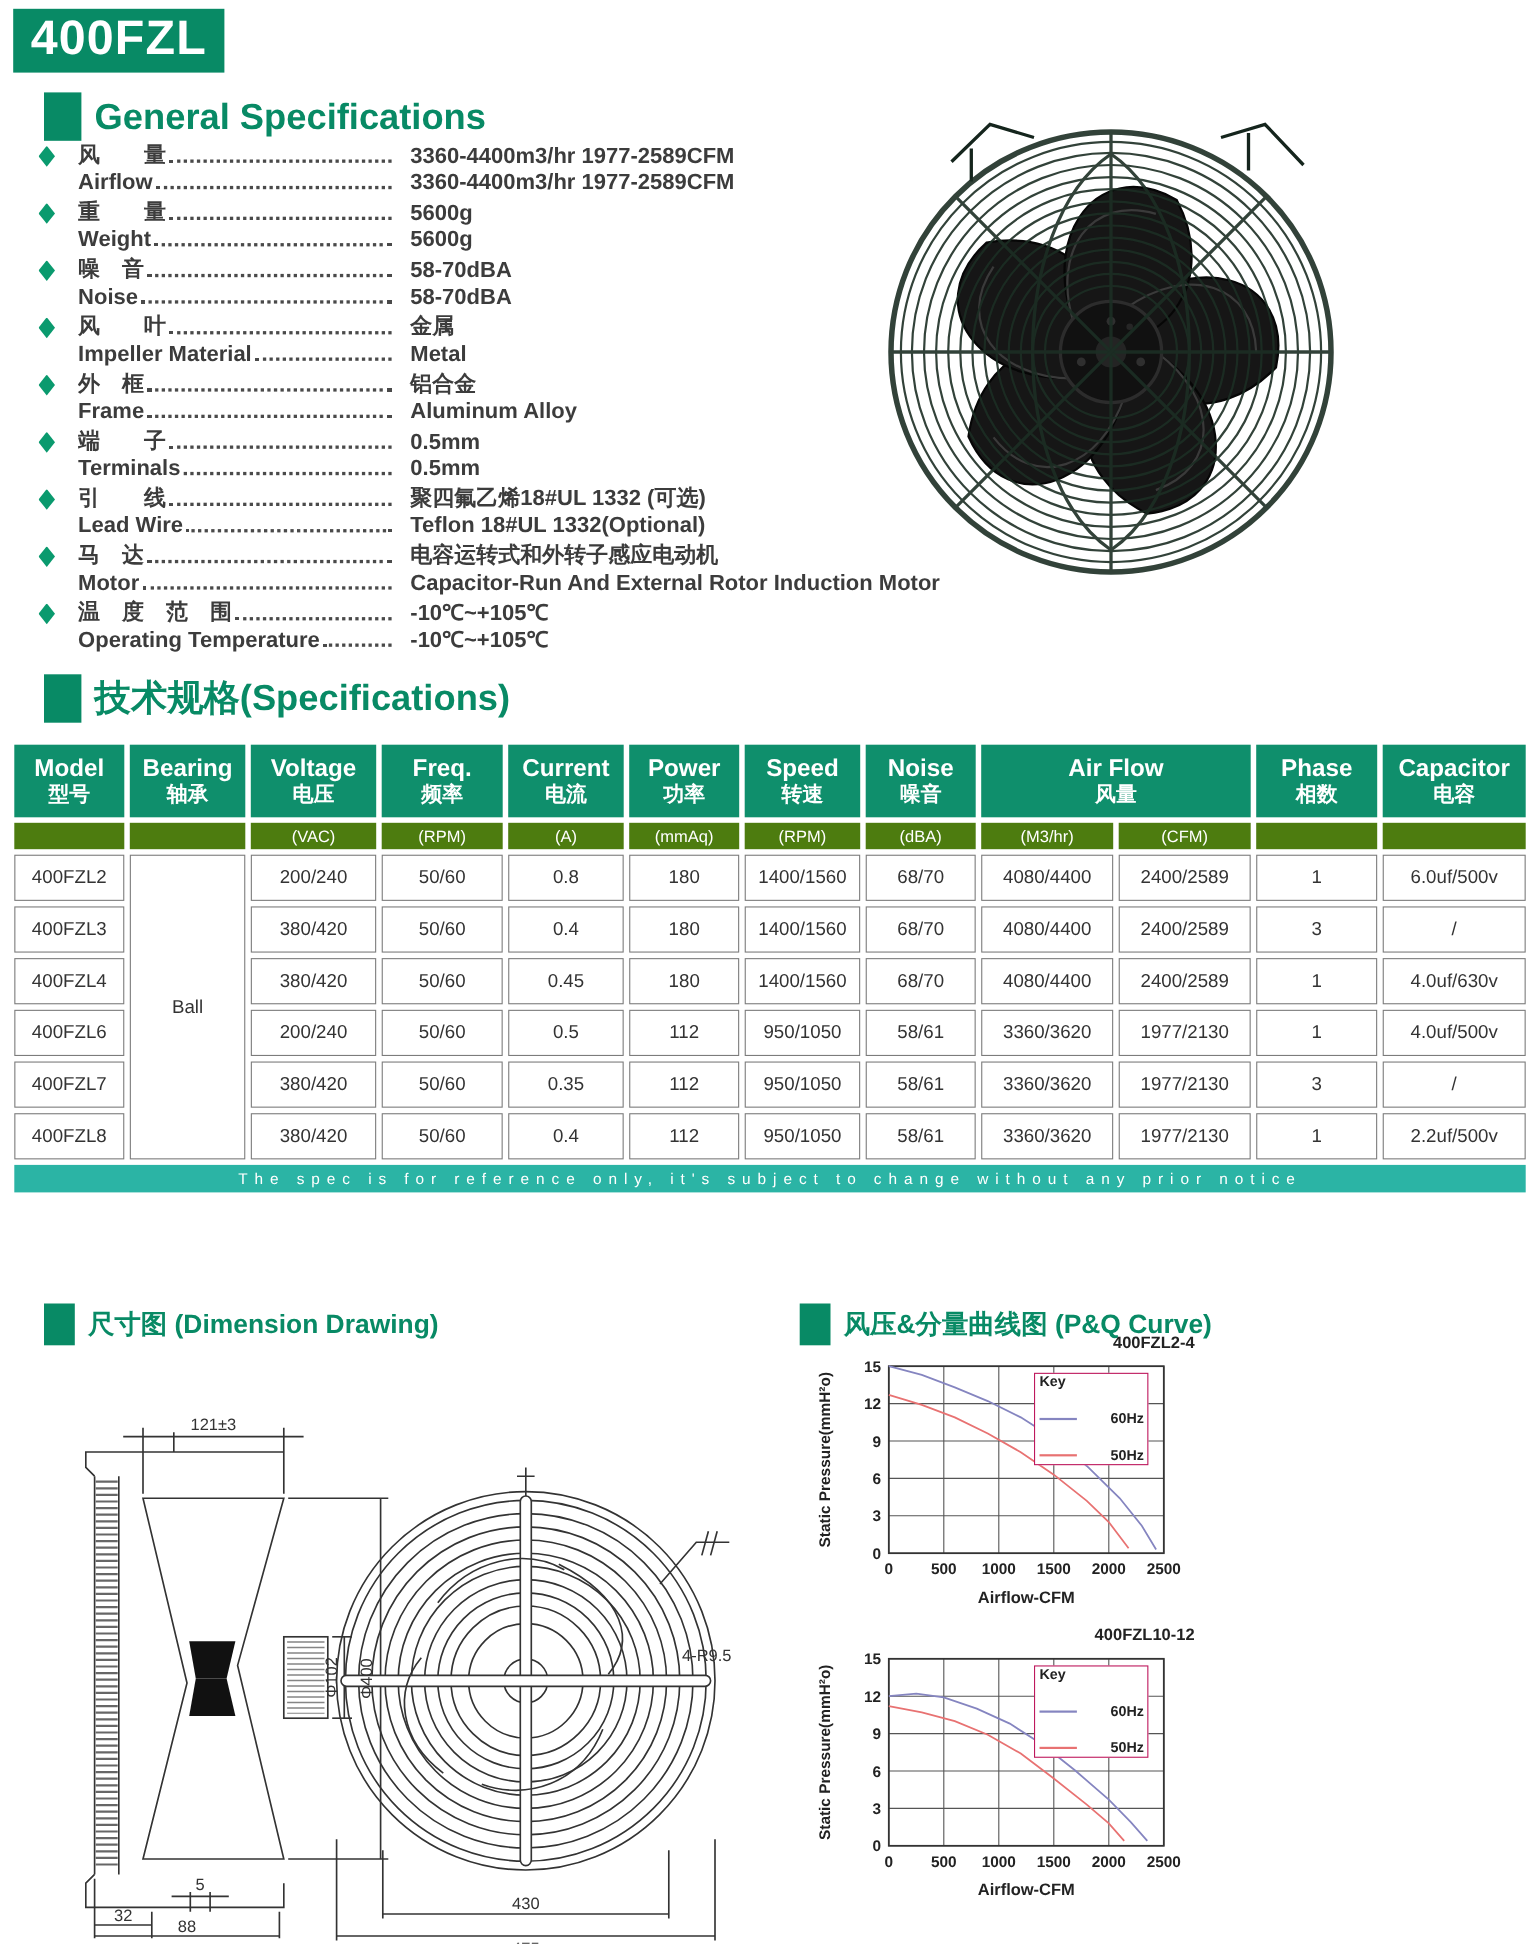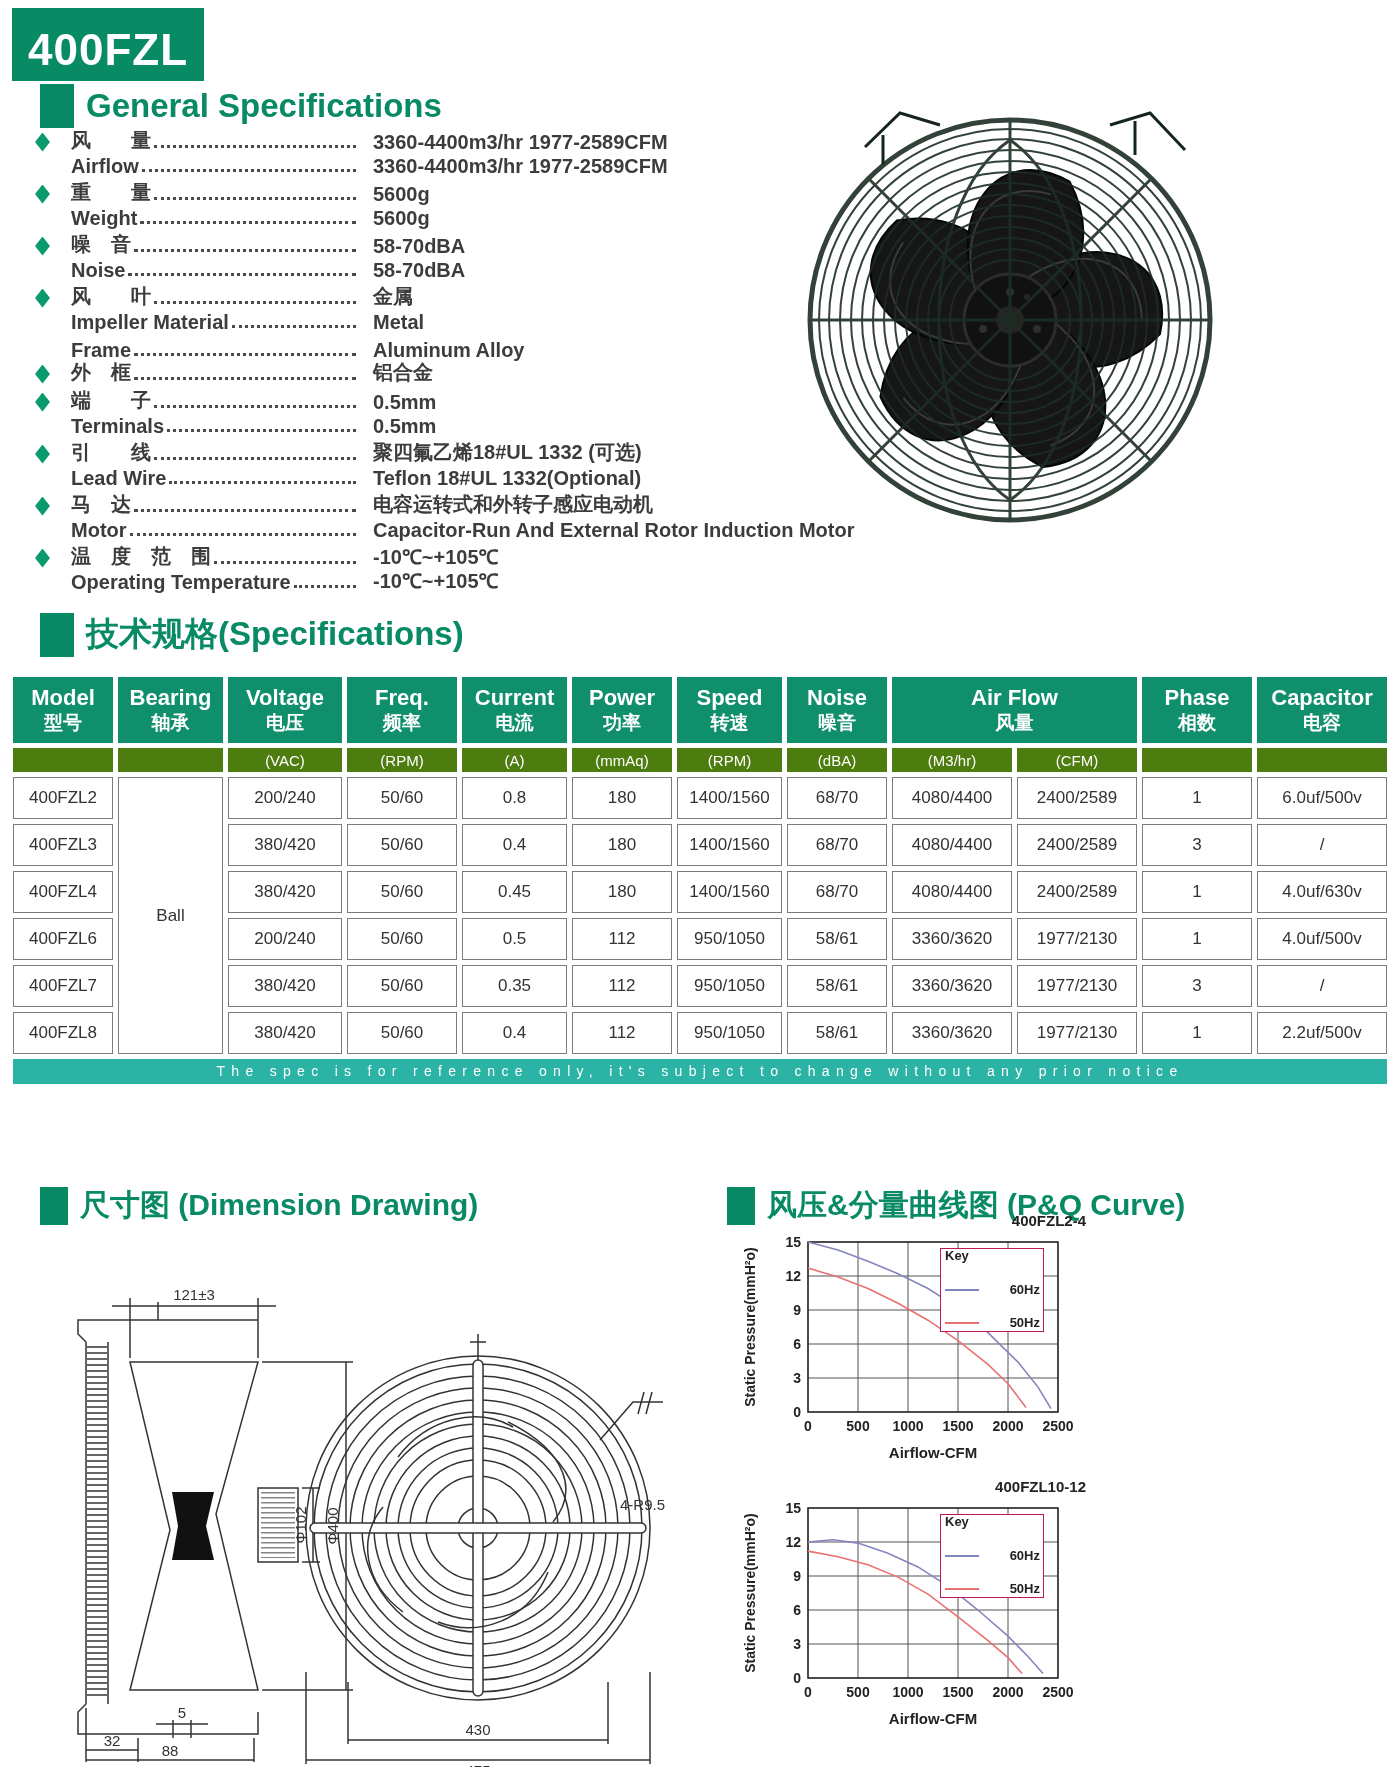--- a/index.html
+++ b/index.html
@@ -1,28 +1,28 @@
 <!DOCTYPE html>
 <html><head>
 <meta charset="utf-8">
 <style>
   * { margin:0; padding:0; box-sizing:border-box; }
   html,body { background:#ffffff; font-family:"Liberation Sans", sans-serif; }
   .page { position:relative; width:1400px; height:1770px; background:#fff; overflow:hidden; }
 
   
   .badge { position:absolute; left:12px; top:8px; background:#088a65; color:#fff;
-           font-size:44px; font-weight:bold; padding:17px 16px 6px 16px; letter-spacing:1px; }
+           font-size:44px; font-weight:bold; padding:2px 16px 6px 16px; letter-spacing:1px; }
 
   
   .sec-head { position:absolute; display:flex; align-items:center;padding-left:32px; }
   .sec-square { width:34px; height:44px; background:#088a65; margin-right:12px; flex:0 0 auto; }
   .sec-title { color:#088a65; font-size:33px; font-weight:bold; }
   .sec-head.small .sec-square { width:28px; height:38px; }
-  .sec-head.small .sec-title { font-size:30px; }
+  .sec-head.small .sec-title { font-size:24px; }
 
   
   .spec-list { position:absolute; left:35px; top:130px; width:695px; }
   .spec-item { margin-bottom:4px; }
   .spec-line { display:flex; align-items:flex-end; height:24px; color:#3c3c3c; font-weight:bold; font-size:20px; }
   .bullet-cell { flex:0 0 36px; display:flex; align-items:center; height:24px; }
   .diamond { width:15px; height:19px; background:#0a9a6e; clip-path:polygon(50% 0,100% 50%,50% 100%,0 50%); }
   .lead { flex:0 0 288px; display:flex; align-items:flex-end; overflow:hidden; }
   .lead .lbl { white-space:nowrap; }
   .dots { flex:1; border-bottom:3px dotted #4a4a4a; margin:0 3px 6px 3px; min-width:8px; }
@@ -150,36 +150,36 @@
           <span class="lead">
             <span class="lbl">Impeller Material</span>
             <span class="dots"></span>
           </span>
           <span class="spec-val">Metal</span>
         </div>
     </div>
 
     <div class="spec-item">
       <div class="spec-line">
+          <span class="bullet-cell">
+            <span class="diamond"></span>
+          </span>
+          <span class="lead">
+            <span class="lbl">外　框</span>
+            <span class="dots"></span>
+          </span>
+          <span class="spec-val">铝合金</span>
+        </div>
+      <div class="spec-line">
           <span class="bullet-cell"></span>
           <span class="lead">
             <span class="lbl">Frame</span>
             <span class="dots"></span>
           </span>
           <span class="spec-val">Aluminum Alloy</span>
-        </div>
-      <div class="spec-line">
-          <span class="bullet-cell">
-            <span class="diamond"></span>
-          </span>
-          <span class="lead">
-            <span class="lbl">外　框</span>
-            <span class="dots"></span>
-          </span>
-          <span class="spec-val">铝合金</span>
         </div>
     </div>
 
     <div class="spec-item">
       <div class="spec-line">
           <span class="bullet-cell">
             <span class="diamond"></span>
           </span>
           <span class="lead">
             <span class="lbl">端　　子</span>

